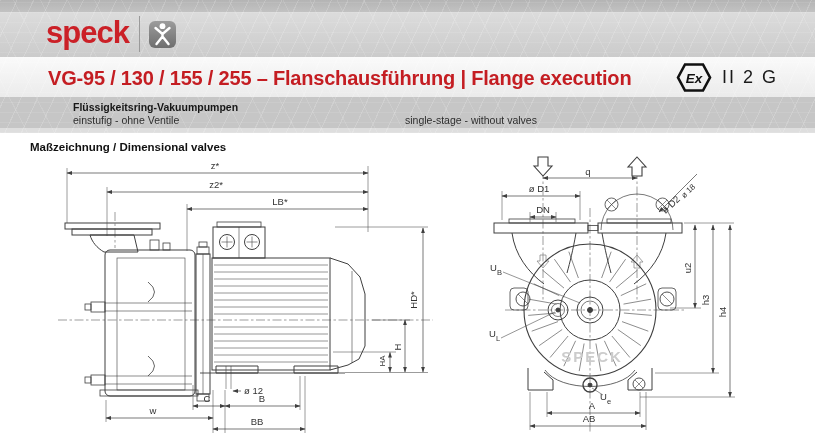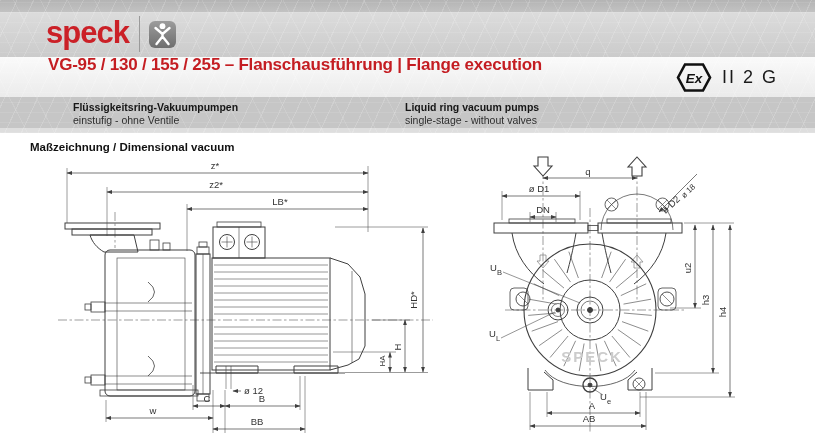--- a/index.html
+++ b/index.html
@@ -20,21 +20,21 @@
       repeating-linear-gradient(63deg, rgba(255,255,255,.20) 0 1px, transparent 1px 24px),
       repeating-linear-gradient(0deg, rgba(255,255,255,.14) 0 1px, transparent 1px 10px);}
   
   .logo{position:absolute;left:46px;top:14px;height:40px;display:flex;align-items:center;z-index:3;}
   .logo-word{color:#cb2027;font-weight:700;font-size:31px;letter-spacing:-1px;line-height:1;
              transform:translateY(-2px);}
   .logo-div{width:1px;height:36px;background:#9a9a9a;margin:0 9px 0 10px;}
   .logo-badge{width:27px;height:27px;border-radius:6px;background:linear-gradient(#9c9c9c,#6e6e6e);
               display:flex;align-items:center;justify-content:center;}
   
-  .title-text{position:absolute;left:48px;top:55px;font-size:17px;font-weight:700;color:#c41d22;
+  .title-text{position:absolute;left:48px;top:67px;font-size:20px;font-weight:700;color:#c41d22;
               letter-spacing:-.2px;z-index:3;white-space:nowrap;}
   .ex-wrap{position:absolute;left:674px;top:61px;display:flex;align-items:center;gap:8px;z-index:3;}
   .ex-class{font-size:18px;color:#1a1a1a;letter-spacing:2px;font-weight:500;}
   
   .col{position:absolute;top:101px;z-index:3;font-size:10.5px;line-height:13px;color:#2e2e2e;}
   .col b{color:#161616;}
   .col-de{left:30px;margin-left:43px;} .col-en{left:405px;}
   .section-heading{position:absolute;left:30px;top:141px;font-size:11.5px;font-weight:700;
                    color:#111;z-index:3;}
   svg text{stroke:none;}
@@ -74,25 +74,25 @@
       <text x="20" y="21.5" text-anchor="middle" font-size="13.5" font-weight="bold" font-style="italic" fill="#111" font-family="Liberation Sans, sans-serif">Ex</text>
     </svg>
     <span class="ex-class">II 2 G</span>
   </div>
 
   <div class="col col-de">
     <b>Flüssigkeitsring-Vakuumpumpen</b><br>
     <span>einstufig - ohne Ventile</span>
   </div>
   <div class="col col-en">
-    <b>Liquid ring vacuum pumps</b><br>
+    <br>
     <span>single-stage - without valves</span>
   </div>
 
-  <div class="section-heading">Maßzeichnung / Dimensional vacuum</div>
+  <div class="section-heading">Maßzeichnung / Dimensional valves</div>
 
   <svg width="815" height="444" viewBox="0 0 815 444" style="position:absolute;left:0;top:0;z-index:2">
     <defs>
       <marker id="ar" viewBox="0 0 10 10" refX="9" refY="5" markerWidth="8" markerHeight="8" orient="auto-start-reverse">
         <path d="M0,1.6 L10,5 L0,8.4 Z" fill="#3f3f3f"></path>
       </marker>
     </defs>
 
     <g>
 

